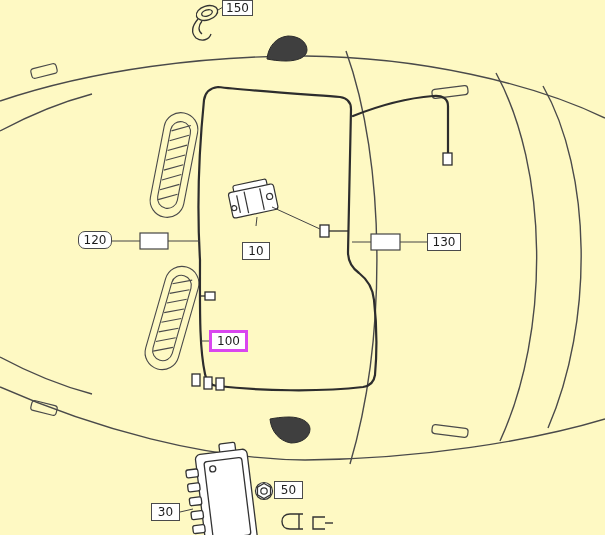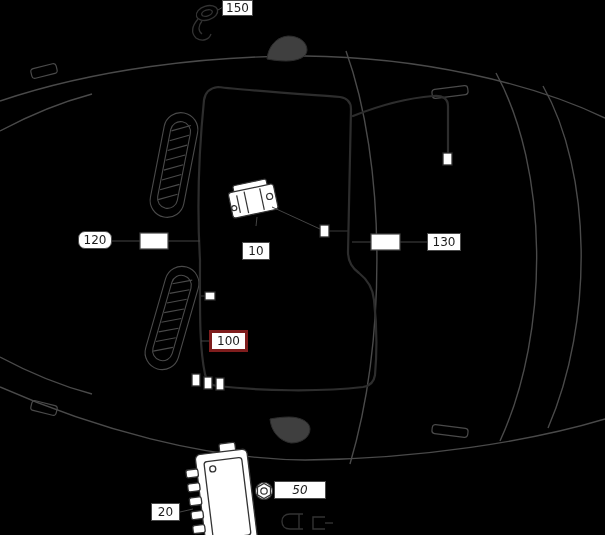--- a/index.html
+++ b/index.html
@@ -1,33 +1,33 @@
 <!DOCTYPE html>
 <html><head>
 <meta charset="utf-8">
 <style>
   html,body{margin:0;padding:0;background:#fff;}
   .stage{
-    position:relative;width:605px;height:535px;background:#000000;overflow:hidden;
+    position:relative;width:605px;height:535px;background:#fef9c3;overflow:hidden;
     font-family:"DejaVu Sans","Liberation Sans",sans-serif;
   }
   .stage svg{position:absolute;left:0;top:0;}
   .callout{
     position:absolute;display:flex;align-items:center;justify-content:center;
     background:#ffffff;border:1px solid #4a4a4a;color:#1c1c1c;
     font-size:12px;line-height:1;box-sizing:border-box;cursor:pointer;
     user-select:none;
   }
-  .callout.highlight{border:3px solid #7f1d1d;}
+  .callout.highlight{border:3px solid #d946ef;}
   .co-150{left:222px;top:0px;width:31px;height:16px;}
   .co-120{left:78px;top:231px;width:34px;height:18px;border-radius:7px;}
   .co-10{left:242px;top:242px;width:28px;height:18px;}
   .co-110{left:427px;top:233px;width:34px;height:18px;}
   .co-100{left:209px;top:330px;width:39px;height:22px;}
-  .co-50{left:274px;top:481px;width:52px;height:18px;font-style:italic;}
+  .co-50{left:274px;top:481px;width:29px;height:18px;}
   .co-20{left:151px;top:503px;width:29px;height:18px;}
 </style>
 </head>
 <body>
 
 <div class="stage">
 
   <svg viewBox="0 0 605 535" width="605" height="535">
 
     <g stroke="#4a4a4a" fill="none" stroke-width="1.4">
@@ -157,15 +157,15 @@
       <line x1="218" y1="10" x2="223" y2="7"></line>
     </g>
   </svg>
 
   <div class="callout co-150">150</div>
   <div class="callout co-120">120</div>
   <div class="callout co-10">10</div>
   <div class="callout co-110">130</div>
   <div class="callout highlight co-100">100</div>
   <div class="callout co-50">50</div>
-  <div class="callout co-20">20</div>
+  <div class="callout co-20">30</div>
 
 </div>
 
 </body></html>

